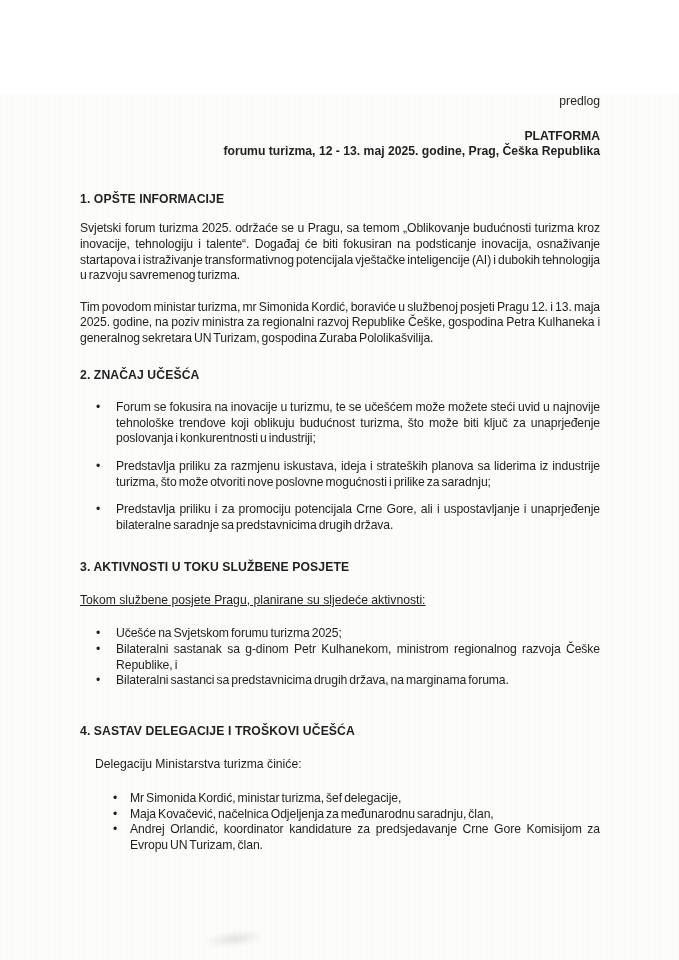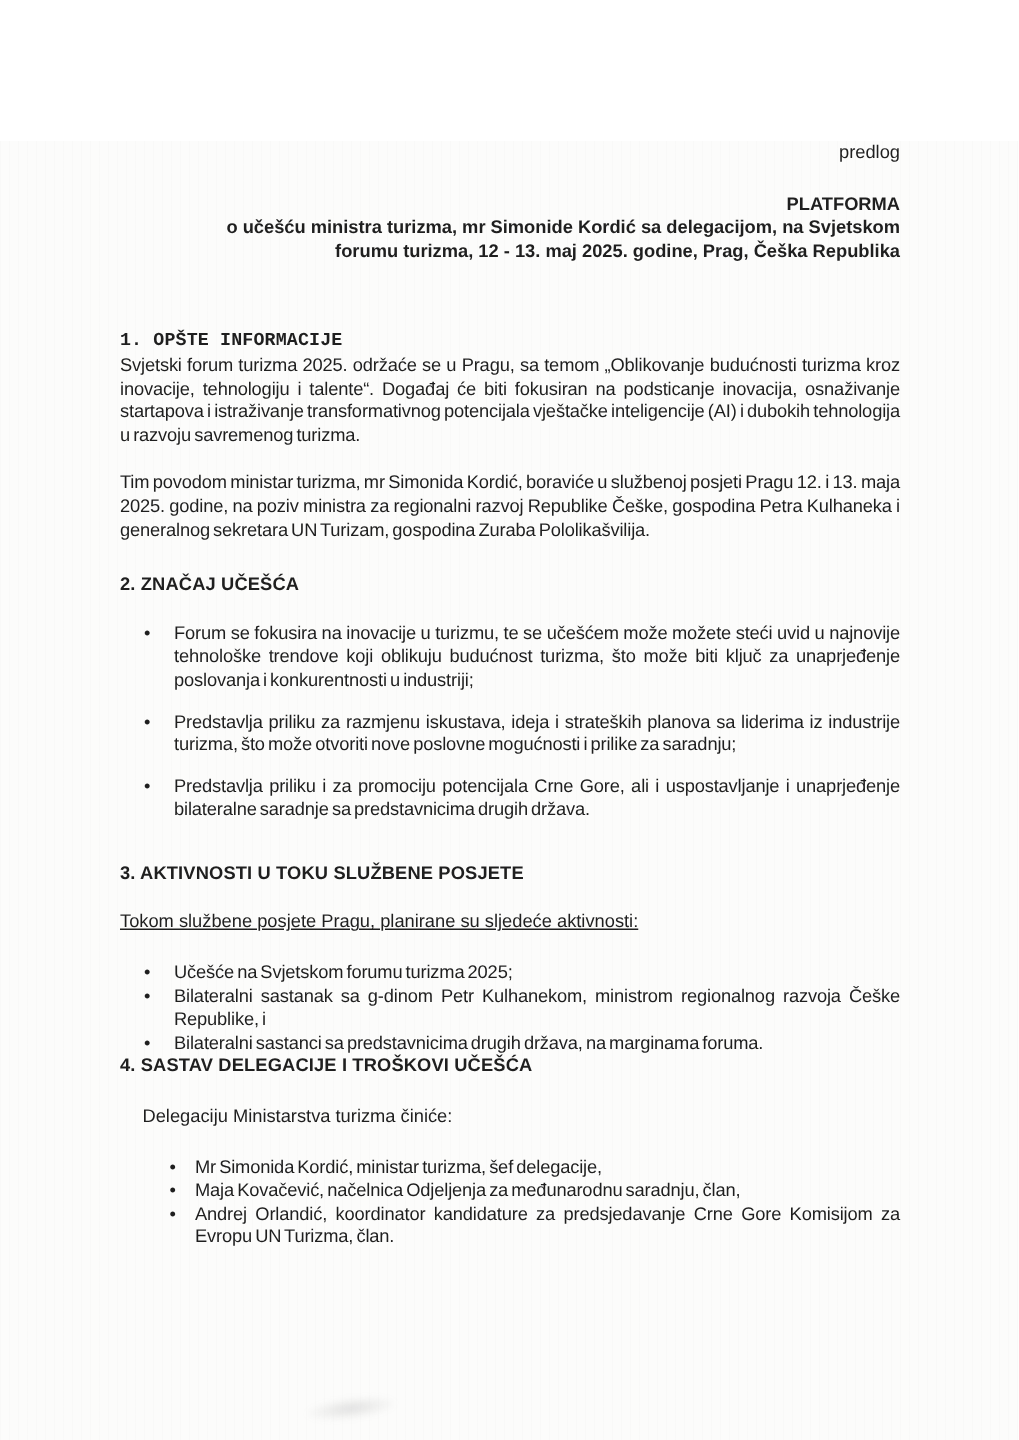--- a/index.html
+++ b/index.html
@@ -34,31 +34,31 @@
   }
   .title-block {
     margin-top: 19px;
     text-align: right;
     font-weight: bold;
   }
   .heading {
     font-weight: bold;
     letter-spacing: 0.1px;
   }
-  .h-s1 { margin-top: 45px; font-family: Liberation Mono, monospace; }
+  .h-s1 { margin-top: 32px; }
   .h-s2 { margin-top: 21px; }
   .h-s3 { margin-top: 27px; }
-  .h-s4 { }
+  .h-s4 { margin-top: 35px; }
   .para {
     margin: 0;
     text-align: justify;
     word-spacing: -1.2px;
     letter-spacing: -0.1px;
   }
-  .p-first  { }
+  .p-first  { margin-top: 14px; }
   .p-second { margin-top: 16px; }
   .intro { margin: 0; }
   .intro-s3 { margin-top: 17px; text-decoration: underline; }
   .intro-s4 { margin-top: 18px; padding-left: 15px; }
   ul.blist {
     list-style: none;
     margin: 0;
     padding: 0;
   }
   ul.blist li {
@@ -102,21 +102,20 @@
 </head>
 <body>
 
 <div class="page">
   <div class="content">
 
     <div class="tag">predlog</div>
 
     <div class="title-block">
       <div>PLATFORMA</div>
-      <div>o učešću ministra turizma, mr Simonide Kordić sa delegacijom, na Svjetskom</div>
       <div>forumu turizma, 12 - 13. maj 2025. godine, Prag, Češka Republika</div>
     </div>
 
     <div class="heading h-s1">1. OPŠTE INFORMACIJE</div>
     <p class="para p-first">Svjetski forum turizma 2025. održaće se u Pragu, sa temom „Oblikovanje budućnosti turizma kroz inovacije, tehnologiju i talente“. Događaj će biti fokusiran na podsticanje inovacija, osnaživanje startapova i istraživanje transformativnog potencijala vještačke inteligencije (AI) i dubokih tehnologija u razvoju savremenog turizma.</p>
     <p class="para p-second">Tim povodom ministar turizma, mr Simonida Kordić, boraviće u službenoj posjeti Pragu 12. i 13. maja 2025. godine, na poziv ministra za regionalni razvoj Republike Češke, gospodina Petra Kulhaneka i generalnog sekretara UN Turizam, gospodina Zuraba Pololikašvilija.</p>
 
     <div class="heading h-s2">2. ZNAČAJ UČEŠĆA</div>
     <ul class="blist spaced">
       <li>
@@ -156,21 +155,21 @@
       <li>
         <span class="dot">•</span>
         <span>Mr Simonida Kordić, ministar turizma, šef delegacije,</span>
       </li>
       <li>
         <span class="dot">•</span>
         <span>Maja Kovačević, načelnica Odjeljenja za međunarodnu saradnju, član,</span>
       </li>
       <li>
         <span class="dot">•</span>
-        <span>Andrej Orlandić, koordinator kandidature za predsjedavanje Crne Gore Komisijom za Evropu UN Turizma, član.</span>
+        <span>Andrej Orlandić, koordinator kandidature za predsjedavanje Crne Gore Komisijom za Evropu UN Turizam, član.</span>
       </li>
     </ul>
 
   </div>
 
   <div class="smudge smudge-1"></div>
   <div class="smudge smudge-2"></div>
 
 </div>
 

